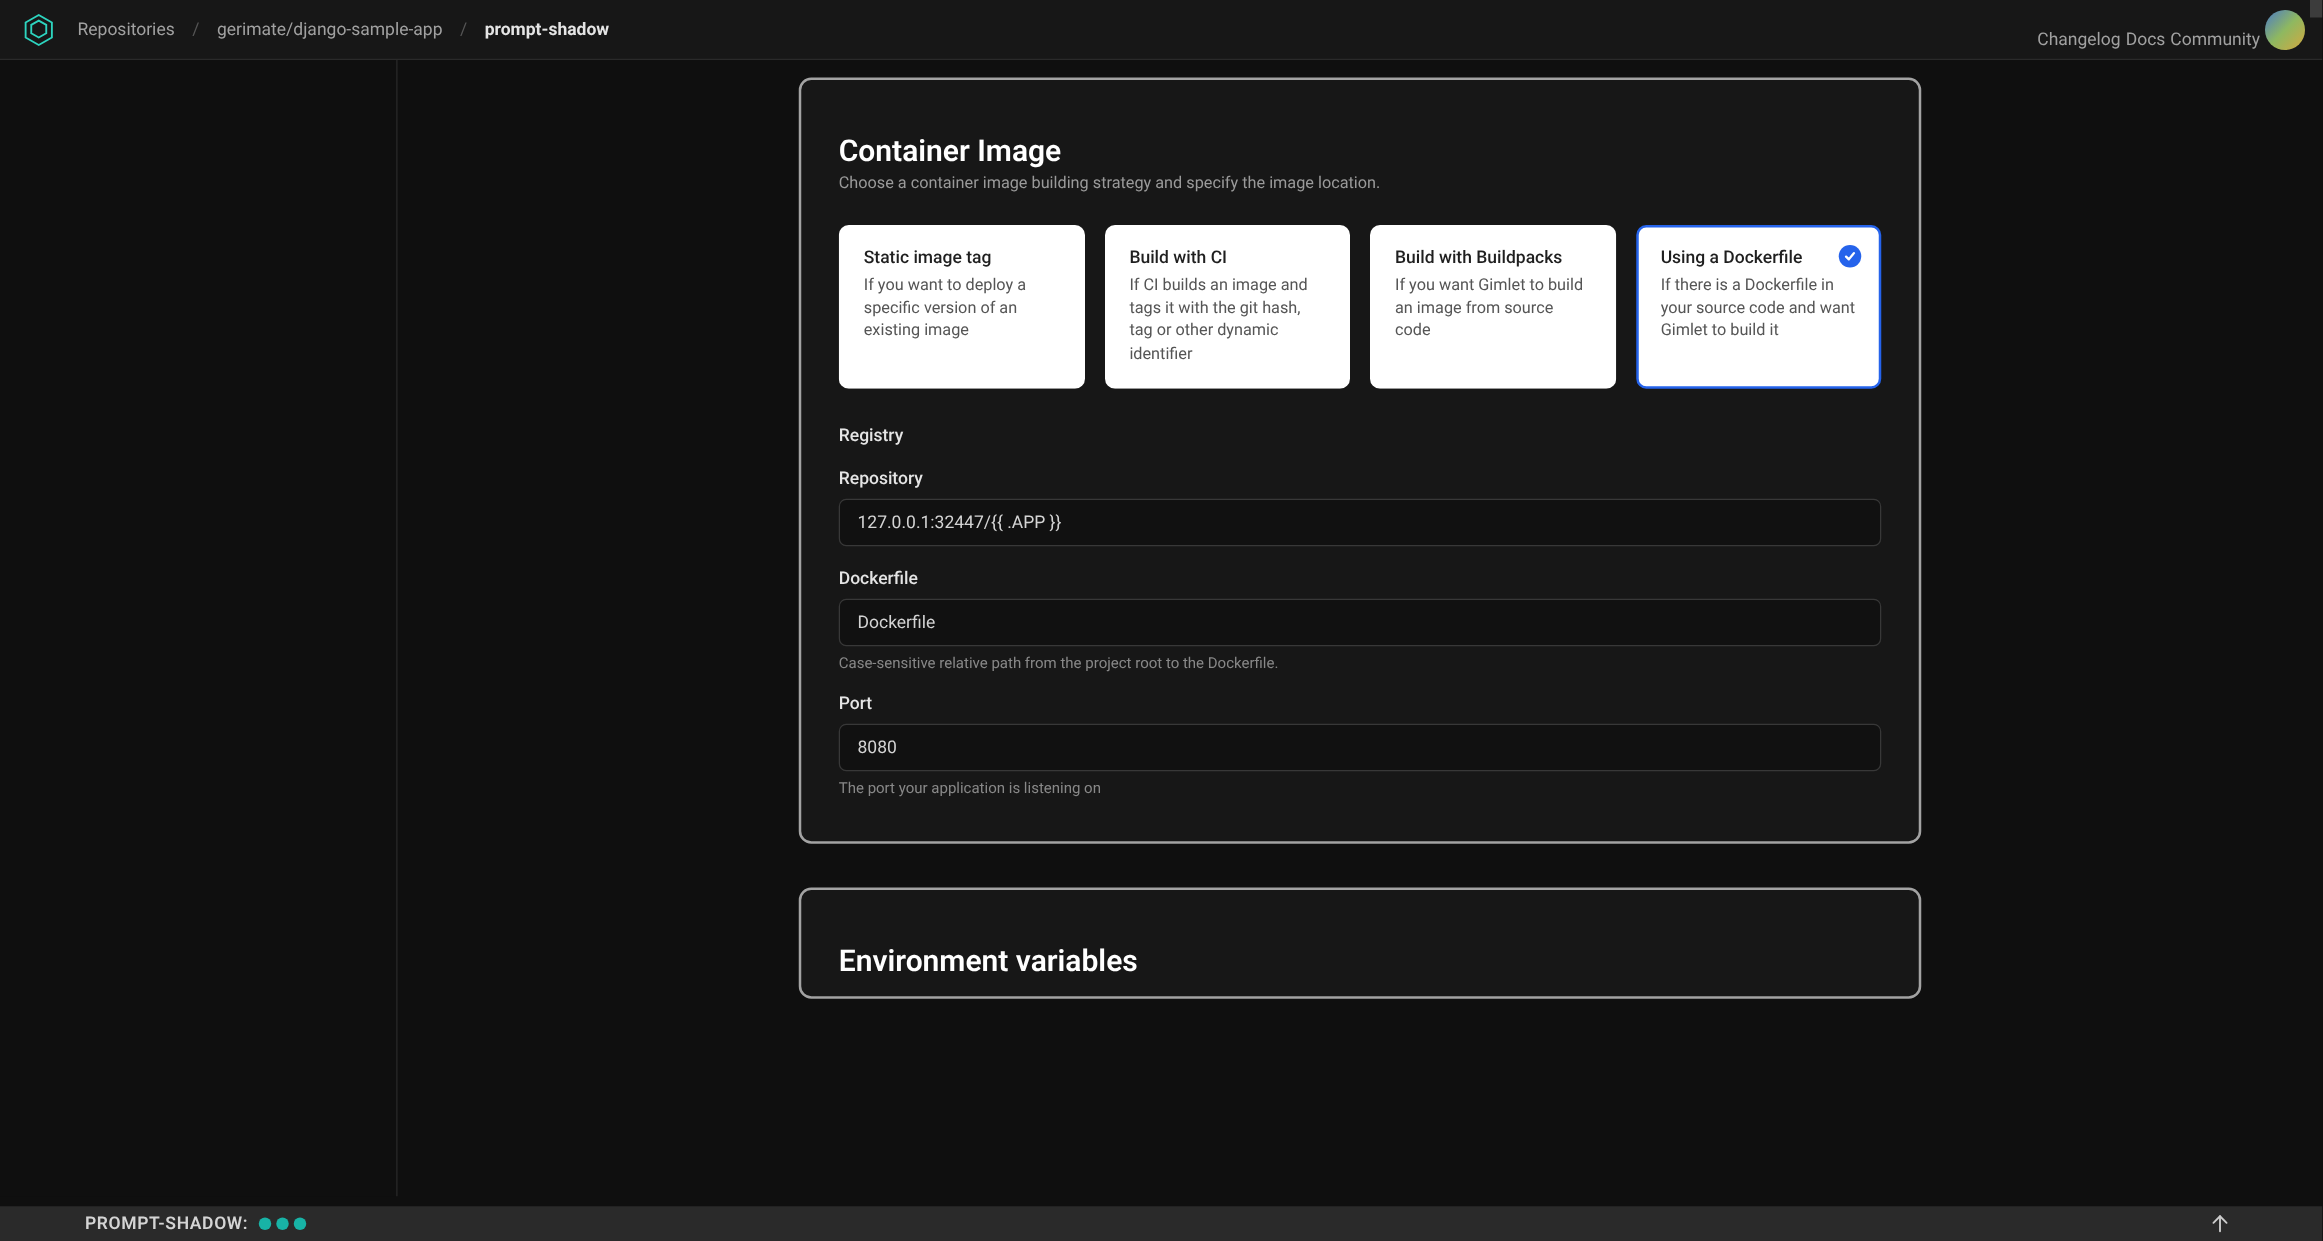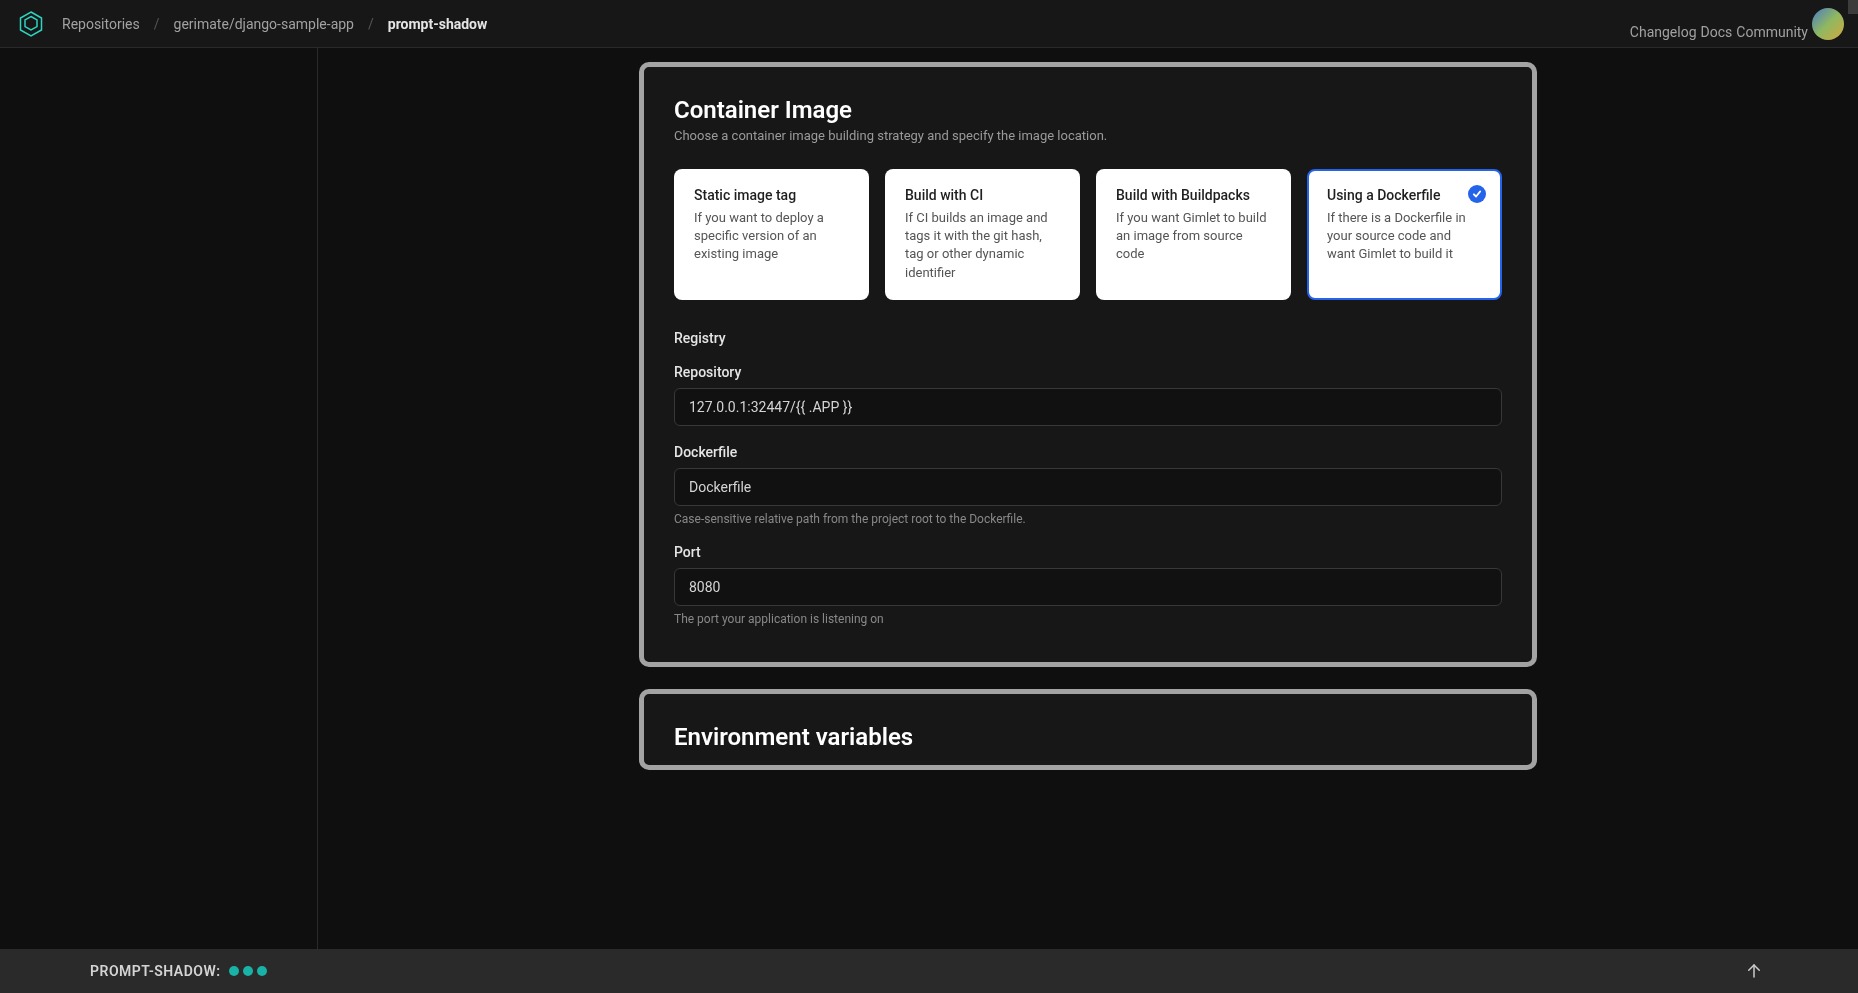--- a/index.html
+++ b/index.html
@@ -50,24 +50,24 @@
   flex: 1;
   overflow-y: auto;
   padding: 14px 0 40px 0;
   display: flex;
   justify-content: center;
 }
 .content-col { width: 898px; }
 
 
 .panel {
-  border: 5px solid #a3a3a3;
+  border: 2px solid #a3a3a3;
   border-radius: 10px;
-  padding: 29px 30px 36px 30px;
-  margin-bottom: 22px;
+  padding: 43px 30px 36px 30px;
+  margin-bottom: 35px;
   background: #171717;
 }
 .panel-title { font-size: 24px; font-weight: 600; color: #fff; margin-bottom: 4px; }
 .panel-subtitle { font-size: 13px; color: #9a9a9a; margin-bottom: 26px; }
 
 
 .strategy-row { display: flex; gap: 16px; margin-bottom: 30px; }
 .strategy-card {
   flex: 1;
   background: #fff;
@@ -106,22 +106,22 @@
 .select-wrap { position: relative; width: 225px; }
 .select-input { appearance: none; cursor: pointer; }
 .select-wrap .chev {
   position: absolute; right: 12px; top: 50%; transform: translateY(-50%);
   pointer-events: none; color: #888;
 }
 
 
 .statusbar {
   position: absolute; bottom: 0; left: 0; right: 0;
-  height: 44px; background: #2a2a2a;
-  display: flex; align-items: center; padding: 0 90px;
+  height: 28px; background: #2a2a2a;
+  display: flex; align-items: center; padding: 0 68px;
   justify-content: space-between;
 }
 .status-left { display: flex; align-items: center; gap: 8px; }
 .status-label { font-size: 14px; font-weight: 600; letter-spacing: 0.5px; color: #d4d4d4; }
 .status-dots { display: flex; gap: 4px; }
 .status-dots .dot { width: 10px; height: 10px; border-radius: 50%; background: #18b3a6; }
 .scroll-top {
   width: 28px; height: 28px; display: flex; align-items: center; justify-content: center;
   cursor: pointer; color: #ccc;
 }

